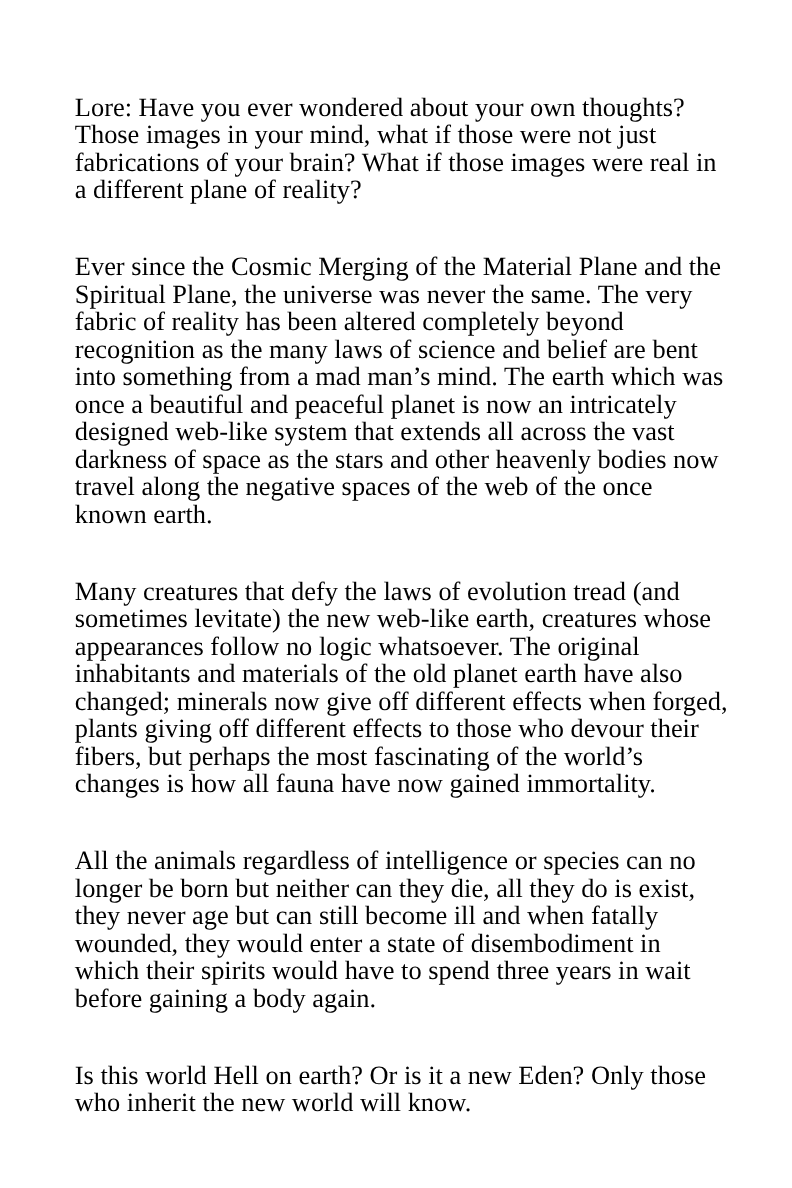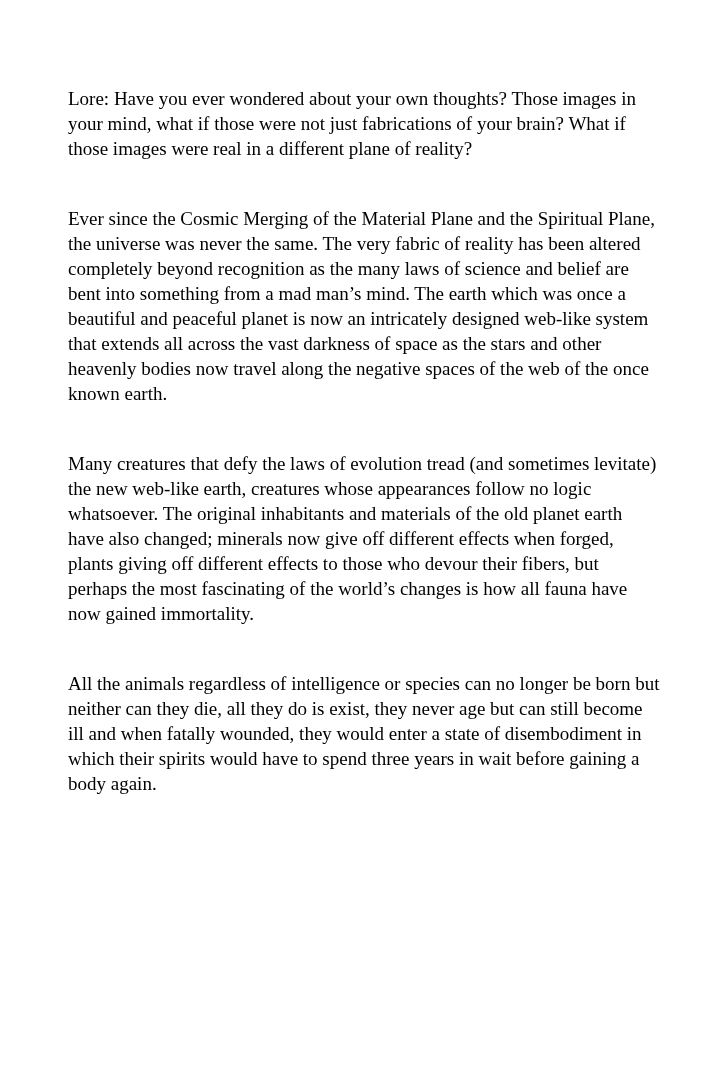--- a/index.html
+++ b/index.html
@@ -8,32 +8,33 @@
     background: #ffffff;
   }
   .page {
     position: relative;
     width: 720px;
     height: 1080px;
     box-sizing: border-box;
     background: #ffffff;
     padding: 86px 58px 0 68px;
     font-family: "Liberation Serif", "DejaVu Serif", serif;
-    font-size: 19px;
+    font-size: 24px;
     line-height: 25px;
     color: #000000;
     overflow: hidden;
   }
   .page p {
     margin: 0 0 45px 0;
     max-width: 594px;
     text-align: left;
   }
 </style>
 </head>
 <body>
 
 <div class="page">
   <p>Lore: Have you ever wondered about your own thoughts? Those images in your mind, what if those were not just fabrications of your brain? What if those images were real in a different plane of reality?</p>
   <p>Ever since the Cosmic Merging of the Material Plane and the Spiritual Plane, the universe was never the same. The very fabric of reality has been altered completely beyond recognition as the many laws of science and belief are bent into something from a mad man’s mind. The earth which was once a beautiful and peaceful planet is now an intricately designed web-like system that extends all across the vast darkness of space as the stars and other heavenly bodies now travel along the negative spaces of the web of the once known earth.</p>
   <p>Many creatures that defy the laws of evolution tread (and sometimes levitate) the new web-like earth, creatures whose appearances follow no logic whatsoever. The original inhabitants and materials of the old planet earth have also changed; minerals now give off different effects when forged, plants giving off different effects to those who devour their fibers, but perhaps the most fascinating of the world’s changes is how all fauna have now gained immortality.</p>
   <p>All the animals regardless of intelligence or species can no longer be born but neither can they die, all they do is exist, they never age but can still become ill and when fatally wounded, they would enter a state of disembodiment in which their spirits would have to spend three years in wait before gaining a body again.</p>
+  <p>Is this world Hell on earth? Or is it a new Eden? Only those who inherit the new world will know.</p>
 </div>
 
 </body></html>

